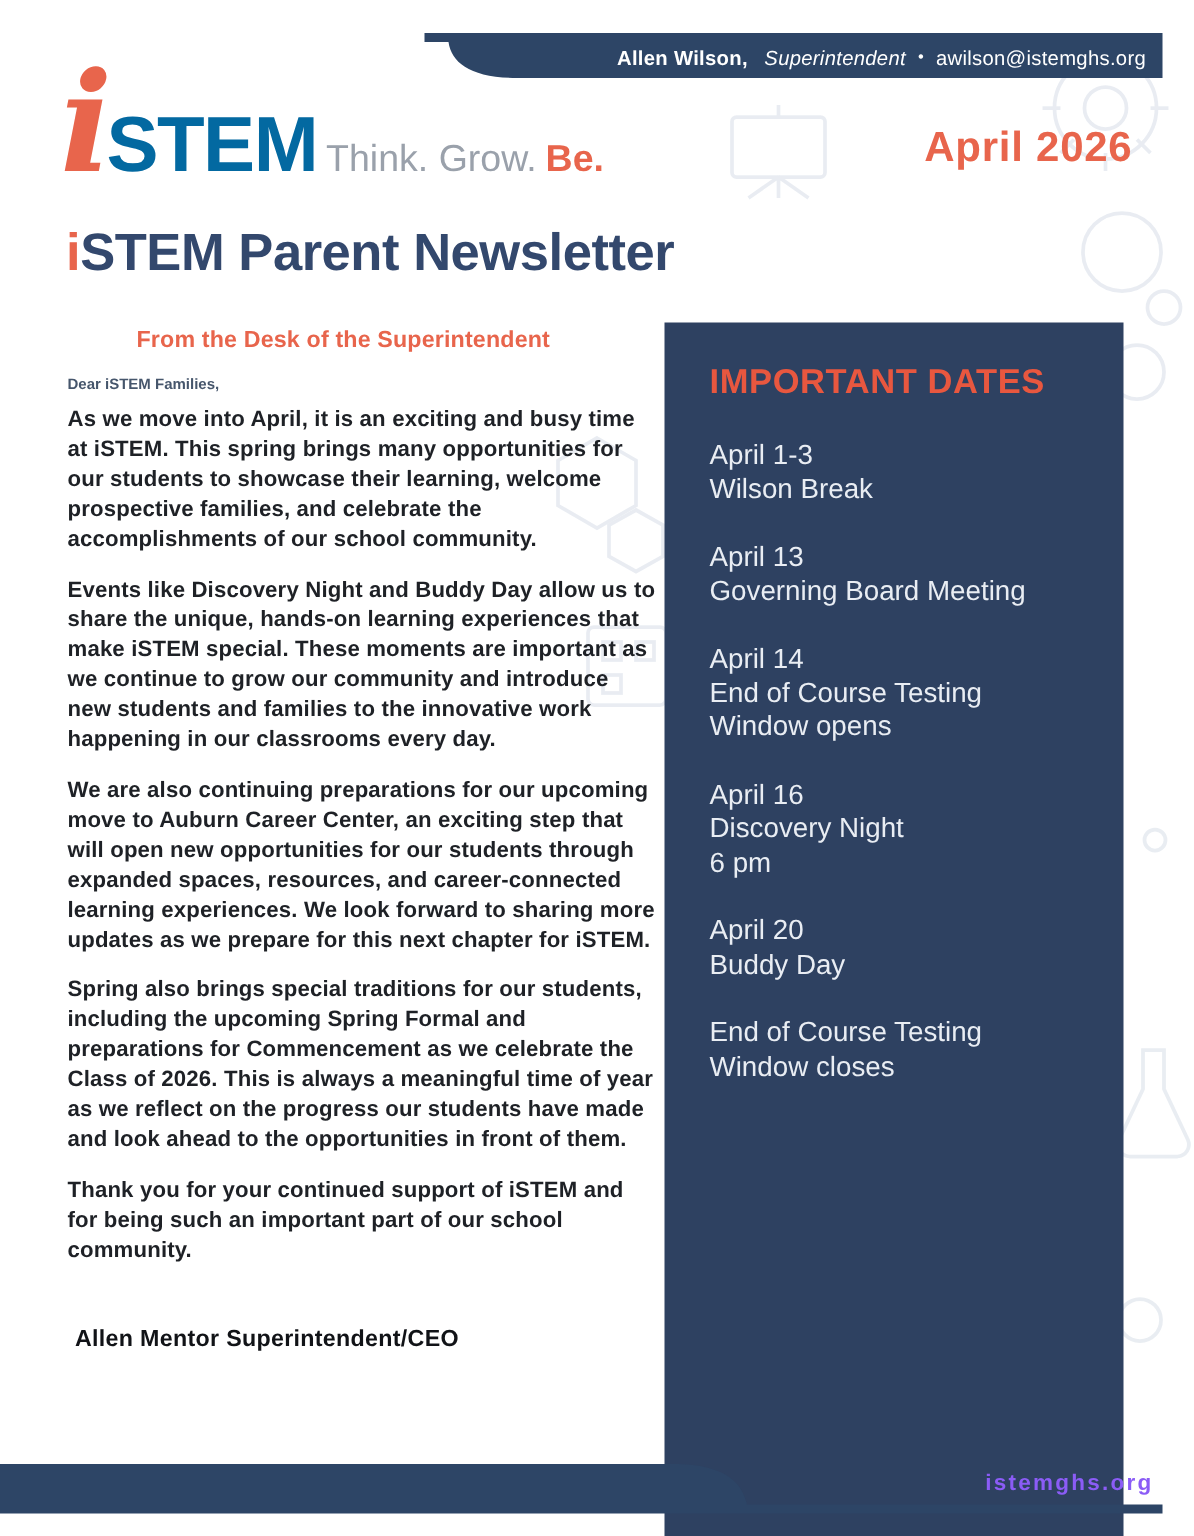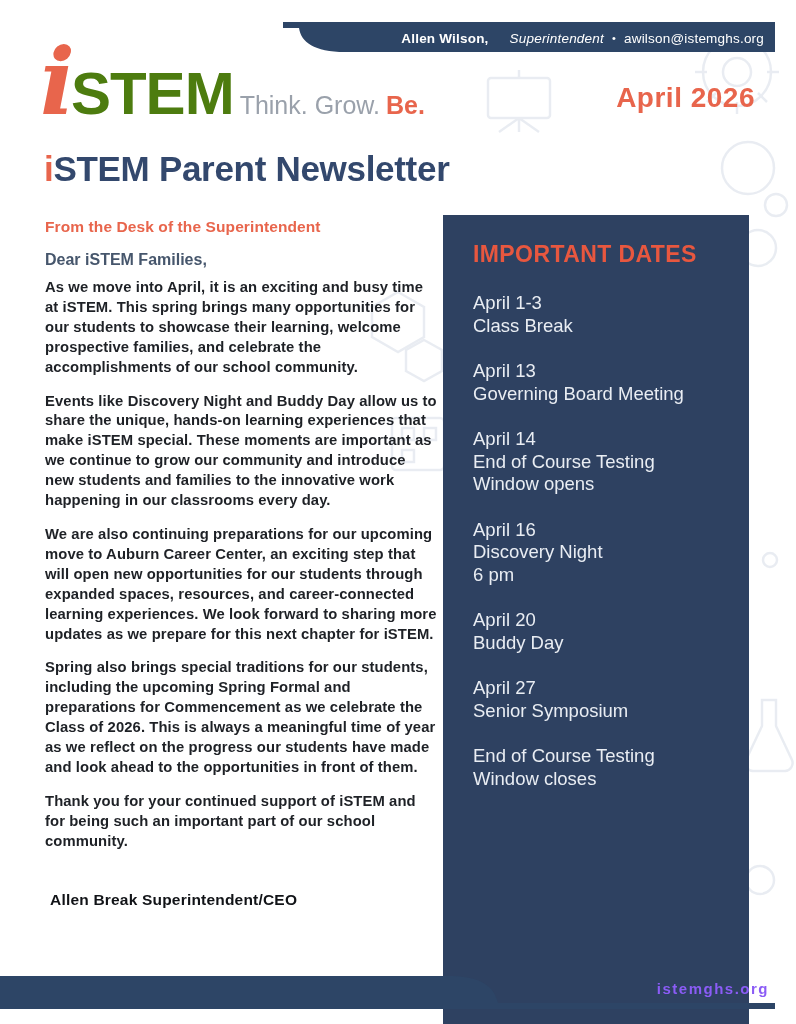--- a/index.html
+++ b/index.html
@@ -16,37 +16,37 @@
   .doodles { position: absolute; inset: 0; z-index: 0; }
   
   .topbar-shape { position: absolute; left: 0; top: 0; z-index: 2; }
   .topbar-text {
     position: absolute; z-index: 3;
     left: 340px; top: 26px; width: 424px; height: 24px;
     color: #ffffff; font-size: 13.5px;
     display: flex; justify-content: flex-end; align-items: center;
     letter-spacing: 0.2px; white-space: nowrap;
   }
-  .topbar-text .name { font-weight: bold; margin-right: 21px; }
+  .topbar-text .name { font-weight: bold; margin-right: 11px; }
   .topbar-text .role { font-style: italic; }
   .topbar-text .dot { margin: 0 8px; font-size: 11px; }
   .topbar-text .email { }
   
   .logo {
     position: absolute; left: 40px; top: 36px; z-index: 3;
     white-space: nowrap;
   }
   .logo .i {
     font-family: "DejaVu Serif", serif;
     font-style: italic; font-weight: bold;
     font-size: 92px; line-height: 1; color: #e8654c;
     letter-spacing: -4px;
   }
   .logo .stem {
-    font-size: 60px; font-weight: bold; color: #4d7c0f;
+    font-size: 52px; font-weight: bold; color: #0369a1;
     letter-spacing: -1px;
     text-align: center;
   }
   .logo .tag-gray { font-size: 25px; color: #9aa1ab; margin-left: 6px; }
   .logo .tag-orange { font-size: 25px; color: #e8654c; font-weight: bold; margin-left: 6px; }
   
   .issue {
     position: absolute; right: 41px; top: 82px; z-index: 3;
     font-size: 28px; font-weight: bold; color: #e8654c;
     letter-spacing: 0.5px;
@@ -57,24 +57,24 @@
     font-size: 35px; font-weight: bold; color: #33486d;
     letter-spacing: -0.3px;
   }
   .page-title .accent { color: #e8654c; }
   
   .content {
     position: absolute; left: 45px; top: 218px; width: 393px; z-index: 3;
   }
   .section-heading {
     color: #e8654c; font-weight: bold; font-size: 15.5px;
-    margin-bottom: 15px; letter-spacing: 0.1px;
+    margin-bottom: 15px; letter-spacing: 0.1px; margin-left: 46px;
   }
   .salutation {
-    color: #46566c; font-weight: bold; font-size: 16px;
+    color: #46566c; font-weight: bold; font-size: 10px;
     margin-bottom: 9px;
   }
   .para {
     color: #1e2126; font-weight: bold; font-size: 14.8px;
     line-height: 19.9px; margin-bottom: 14px;
     letter-spacing: 0.1px;
   }
   .signature {
     color: #111317; font-weight: bold; font-size: 15.5px;
     margin-top: 39px; padding-left: 5px; letter-spacing: 0.2px;
@@ -172,51 +172,47 @@
   </div>
 
   <div class="content">
     <div class="section-heading">From the Desk of the Superintendent</div>
     <div class="salutation">Dear iSTEM Families,</div>
     <p class="para">As we move into April, it is an exciting and busy time at iSTEM. This spring brings many opportunities for our students to showcase their learning, welcome prospective families, and celebrate the accomplishments of our school community.</p>
     <p class="para">Events like Discovery Night and Buddy Day allow us to share the unique, hands-on learning experiences that make iSTEM special. These moments are important as we continue to grow our community and introduce new students and families to the innovative work happening in our classrooms every day.</p>
     <p class="para">We are also continuing preparations for our upcoming move to Auburn Career Center, an exciting step that will open new opportunities for our students through expanded spaces, resources, and career-connected learning experiences. We look forward to sharing more updates as we prepare for this next chapter for iSTEM.</p>
     <p class="para">Spring also brings special traditions for our students, including the upcoming Spring Formal and preparations for Commencement as we celebrate the Class of 2026. This is always a meaningful time of year as we reflect on the progress our students have made and look ahead to the opportunities in front of them.</p>
     <p class="para">Thank you for your continued support of iSTEM and for being such an important part of our school community.</p>
-    <div class="signature">Allen Break Superintendent/CEO</div>
+    <div class="signature">Allen Mentor Superintendent/CEO</div>
   </div>
 
   <div class="sidebar">
     <div class="sidebar-heading">IMPORTANT DATES</div>
 
     <div class="event">
       <div>April 1-3</div>
-      <div>Class Break</div>
+      <div>Wilson Break</div>
     </div>
     <div class="event">
       <div>April 13</div>
       <div>Governing Board Meeting</div>
     </div>
     <div class="event">
       <div>April 14</div>
       <div>End of Course Testing</div>
       <div>Window opens</div>
     </div>
     <div class="event">
       <div>April 16</div>
       <div>Discovery Night</div>
       <div>6 pm</div>
     </div>
     <div class="event">
       <div>April 20</div>
       <div>Buddy Day</div>
-    </div>
-    <div class="event">
-      <div>April 27</div>
-      <div>Senior Symposium</div>
     </div>
     <div class="event">
       <div>End of Course Testing</div>
       <div>Window closes</div>
     </div>
   </div>
 
   <svg class="footer-shape" width="796" height="1024" viewBox="0 0 796 1024">
     <path d="M0 976 H452 C486 977 495 990 498 1003 L775 1003 V1009 H0 Z" fill="#2d4566"></path>
   </svg>

